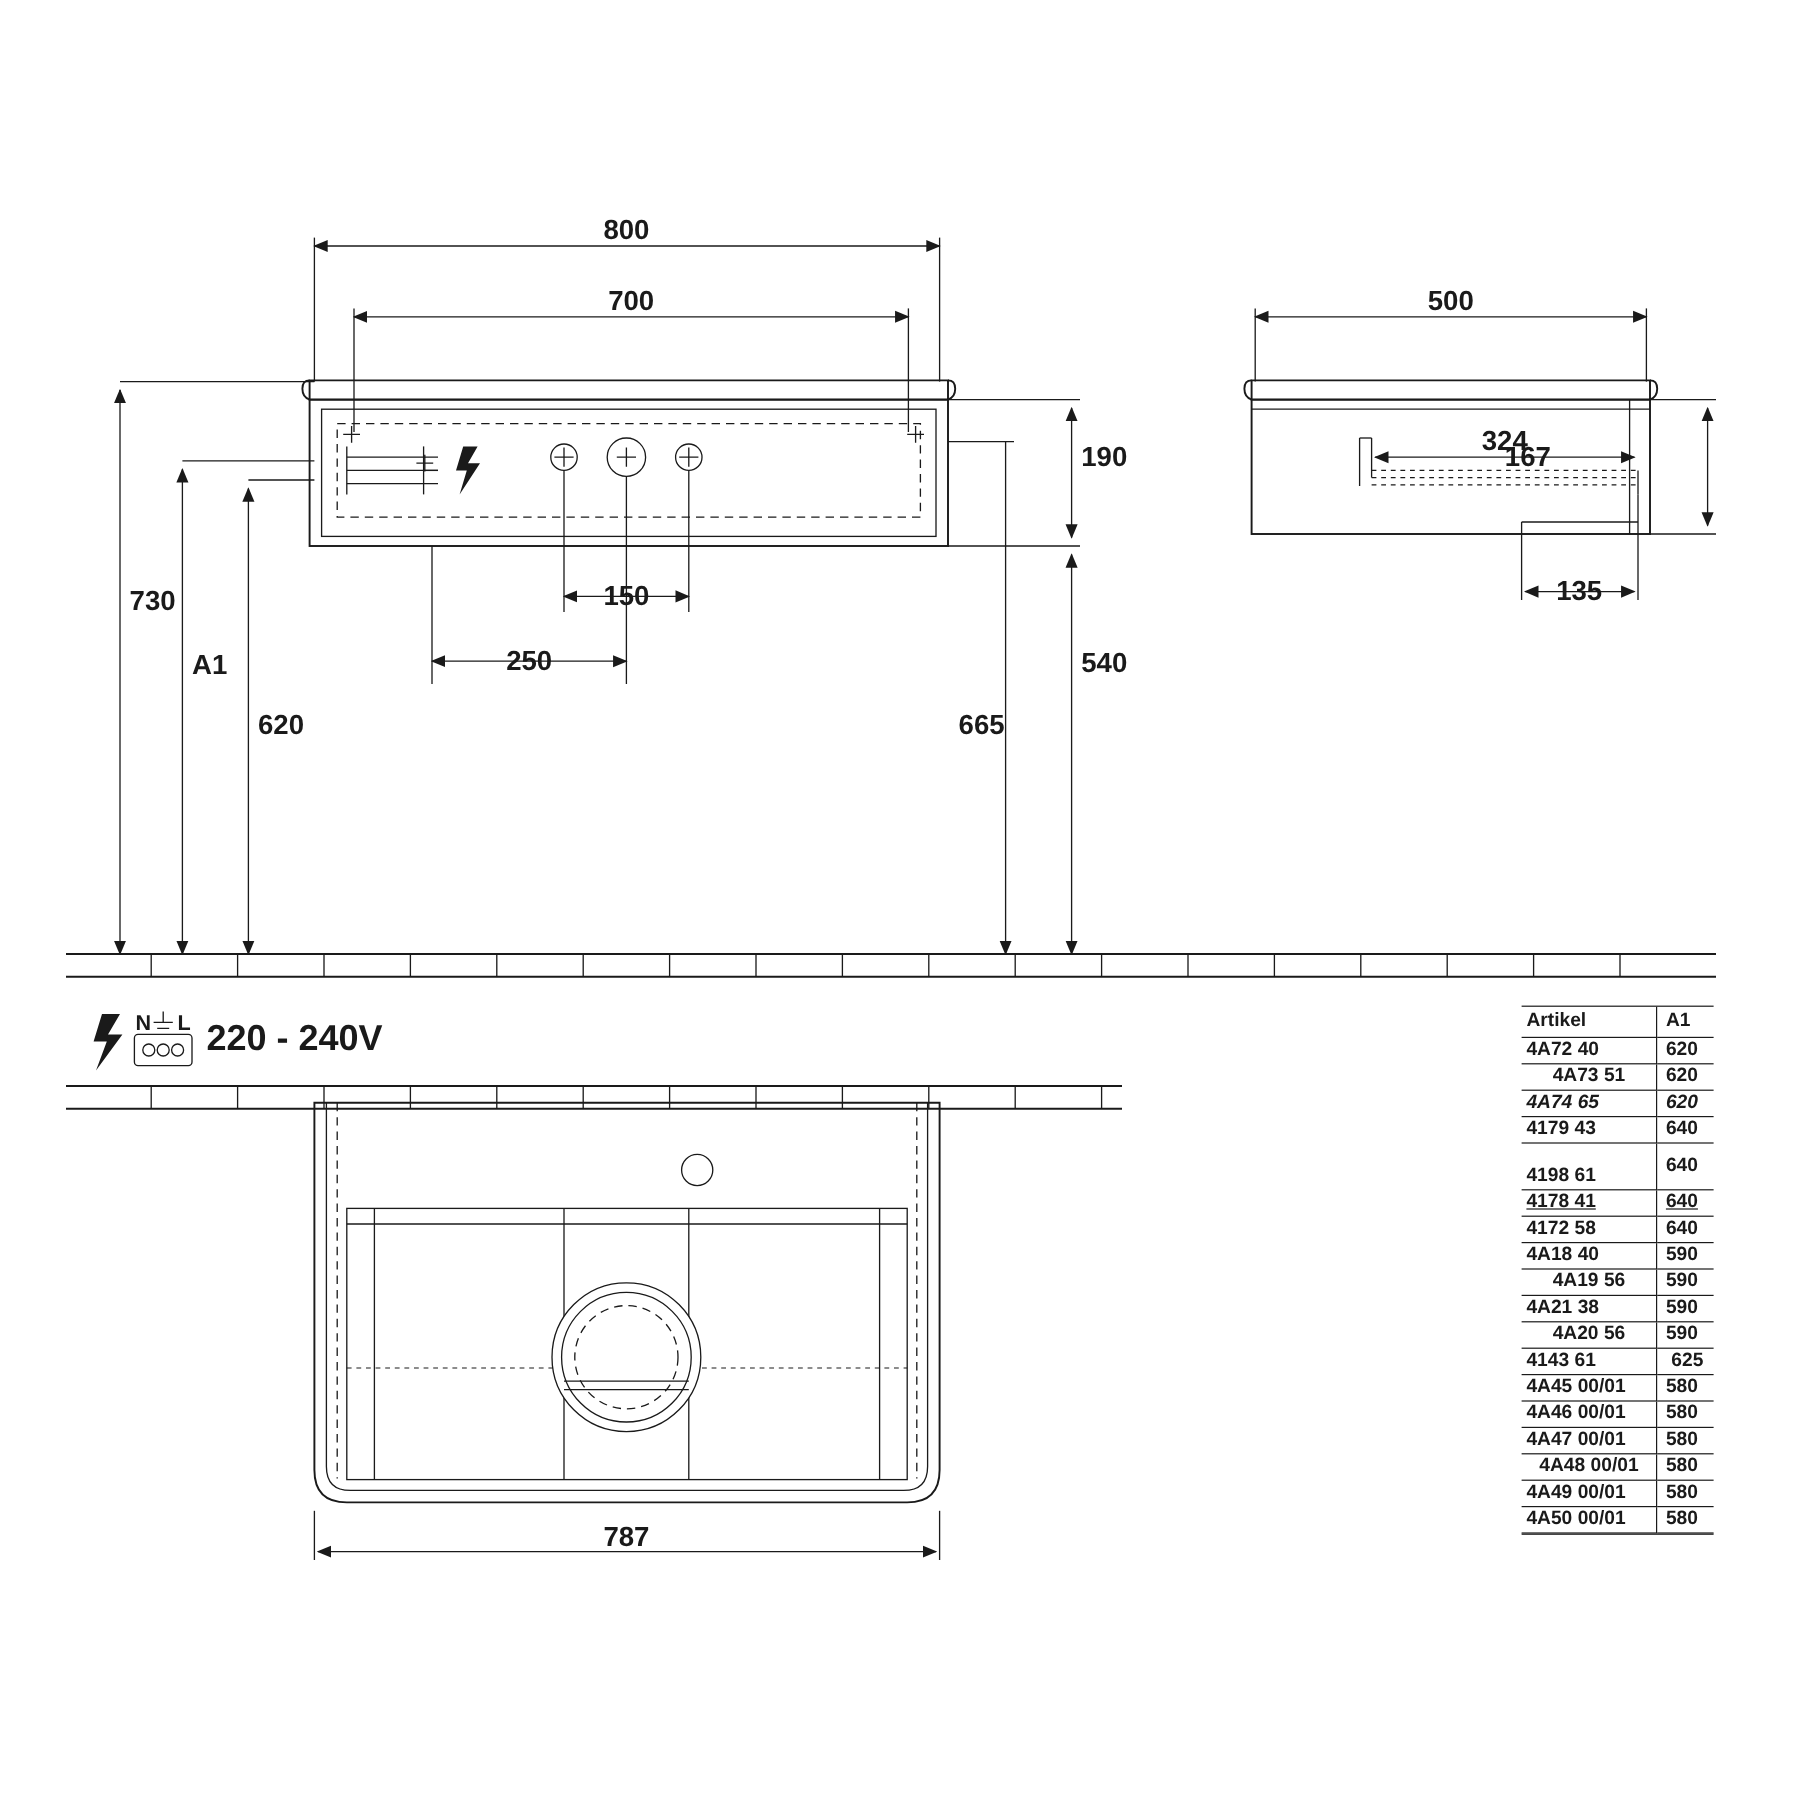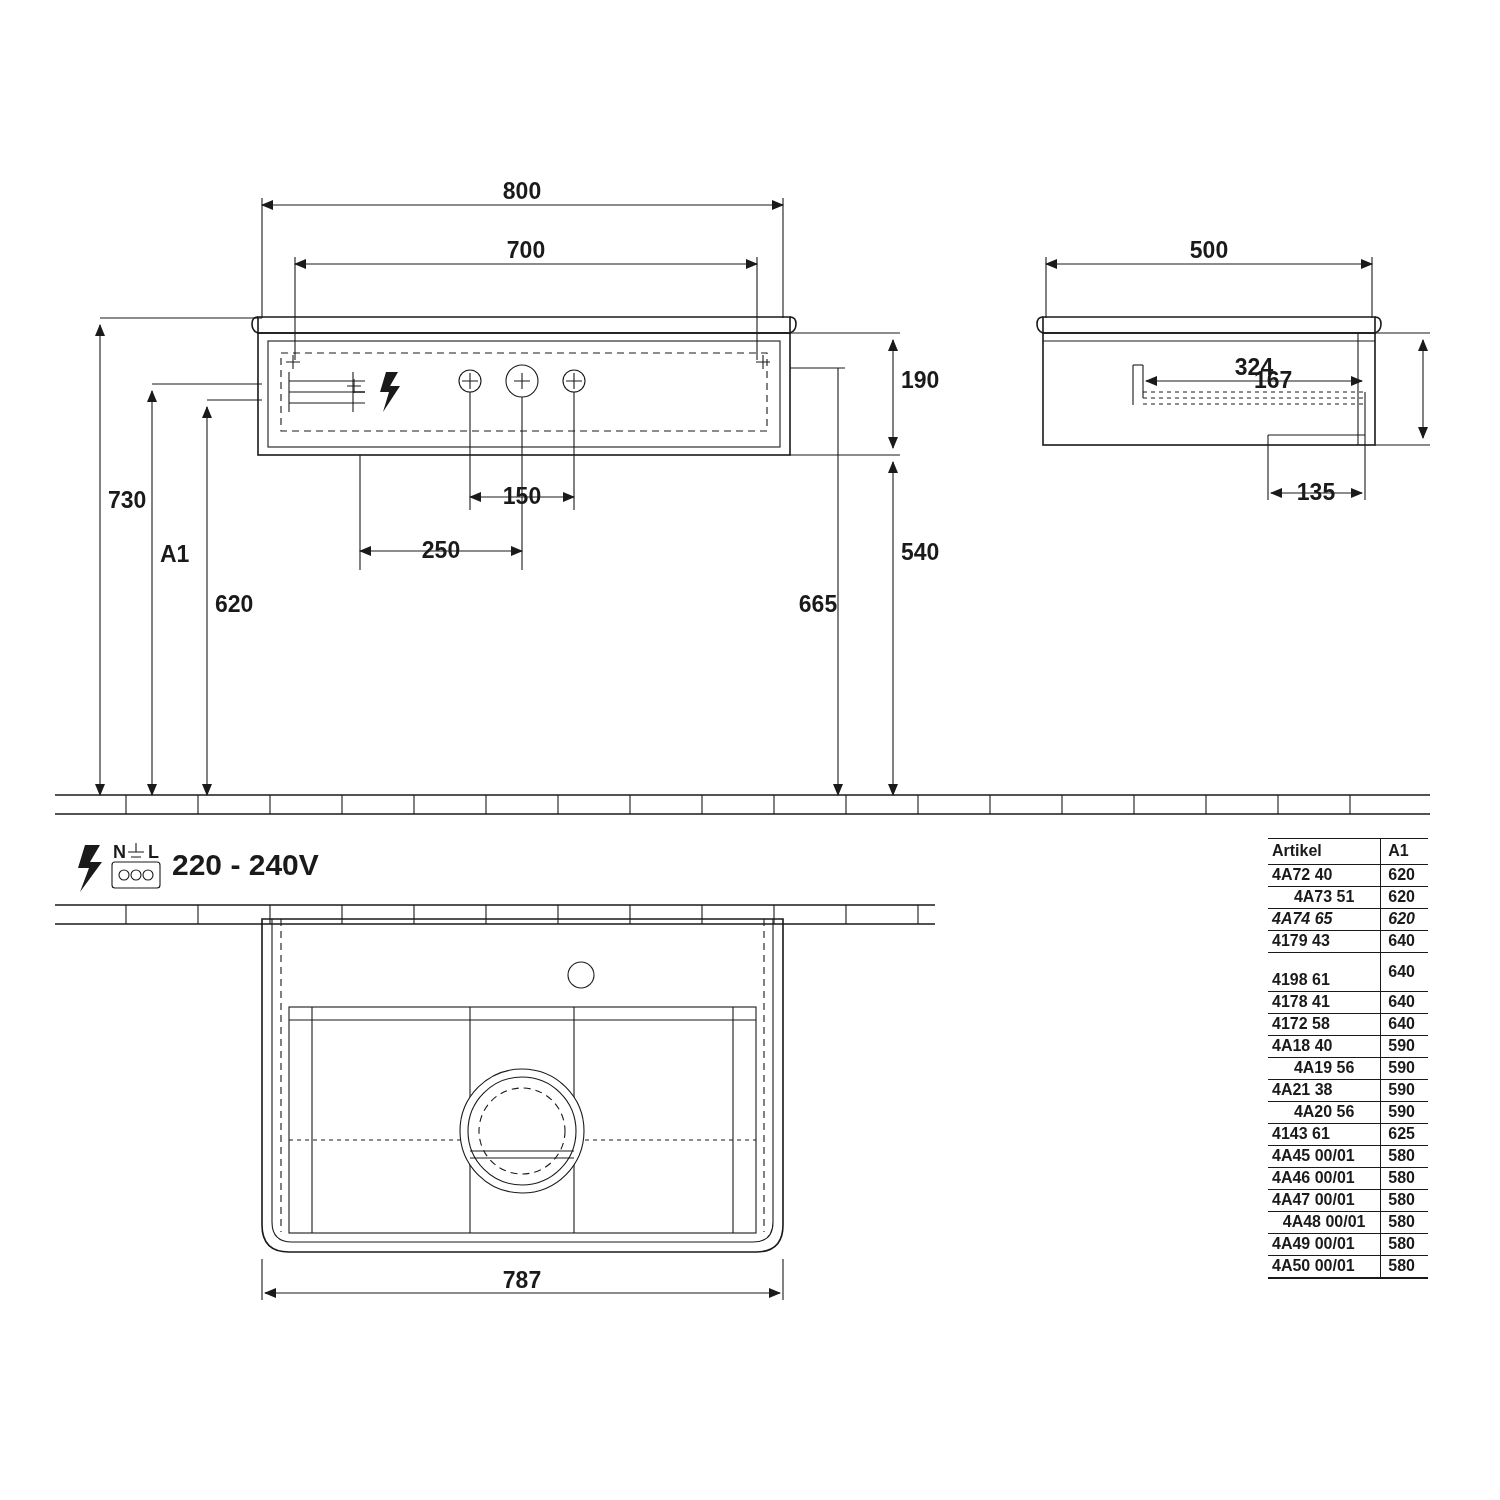--- a/index.html
+++ b/index.html
@@ -291,21 +291,21 @@
             <td style="text-align: left; padding: 1px 4px 2px 7px; white-space: nowrap;">620</td>
           </tr>
           <tr style="border-bottom: 1px solid rgb(26, 26, 26);">
             <td style="text-align: left; padding: 1px 4px 2px; border-right: 1.4px solid rgb(26, 26, 26); white-space: nowrap;">4179 43</td>
             <td style="text-align: left; padding: 1px 4px 2px 7px; white-space: nowrap;">640</td>
           </tr>
           <tr style="border-bottom: 1px solid rgb(26, 26, 26);">
             <td style="text-align: left; padding: 18px 4px 2px; border-right: 1.4px solid rgb(26, 26, 26); white-space: nowrap;">4198 61</td>
             <td style="text-align: left; padding: 1px 4px 2px 7px; white-space: nowrap;">640</td>
           </tr>
-          <tr style="border-bottom: 1px solid rgb(26, 26, 26);">
+          <tr style="border-bottom: 1px solid rgb(26, 26, 26); text-decoration: underline;">
             <td style="text-align: left; padding: 1px 4px 2px; border-right: 1.4px solid rgb(26, 26, 26); white-space: nowrap;">4178 41</td>
             <td style="text-align: left; padding: 1px 4px 2px 7px; white-space: nowrap;">640</td>
           </tr>
           <tr style="border-bottom: 1px solid rgb(26, 26, 26);">
             <td style="text-align: left; padding: 1px 4px 2px; border-right: 1.4px solid rgb(26, 26, 26); white-space: nowrap;">4172 58</td>
             <td style="text-align: left; padding: 1px 4px 2px 7px; white-space: nowrap;">640</td>
           </tr>
           <tr style="border-bottom: 1px solid rgb(26, 26, 26);">
             <td style="text-align: left; padding: 1px 4px 2px; border-right: 1.4px solid rgb(26, 26, 26); white-space: nowrap;">4A18 40</td>
             <td style="text-align: left; padding: 1px 4px 2px 7px; white-space: nowrap;">590</td>
@@ -317,21 +317,21 @@
           <tr style="border-bottom: 1px solid rgb(26, 26, 26);">
             <td style="text-align: left; padding: 1px 4px 2px; border-right: 1.4px solid rgb(26, 26, 26); white-space: nowrap;">4A21 38</td>
             <td style="text-align: left; padding: 1px 4px 2px 7px; white-space: nowrap;">590</td>
           </tr>
           <tr style="border-bottom: 1px solid rgb(26, 26, 26);">
             <td style="text-align: center; padding: 1px 4px 2px; border-right: 1.4px solid rgb(26, 26, 26); white-space: nowrap;">4A20 56</td>
             <td style="text-align: left; padding: 1px 4px 2px 7px; white-space: nowrap;">590</td>
           </tr>
           <tr style="border-bottom: 1px solid rgb(26, 26, 26);">
             <td style="text-align: left; padding: 1px 4px 2px; border-right: 1.4px solid rgb(26, 26, 26); white-space: nowrap;">4143 61</td>
-            <td style="text-align: left; padding: 1px 4px 2px 7px; white-space: nowrap; margin-left: 45px;">625</td>
+            <td style="text-align: center; padding: 1px 4px 2px 7px; white-space: nowrap; margin-left: 45px;">625</td>
           </tr>
           <tr style="border-bottom: 1px solid rgb(26, 26, 26);">
             <td style="text-align: left; padding: 1px 4px 2px; border-right: 1.4px solid rgb(26, 26, 26); white-space: nowrap;">4A45 00/01</td>
             <td style="text-align: left; padding: 1px 4px 2px 7px; white-space: nowrap;">580</td>
           </tr>
           <tr style="border-bottom: 1px solid rgb(26, 26, 26);">
             <td style="text-align: left; padding: 1px 4px 2px; border-right: 1.4px solid rgb(26, 26, 26); white-space: nowrap;">4A46 00/01</td>
             <td style="text-align: left; padding: 1px 4px 2px 7px; white-space: nowrap;">580</td>
           </tr>
           <tr style="border-bottom: 1px solid rgb(26, 26, 26);">

